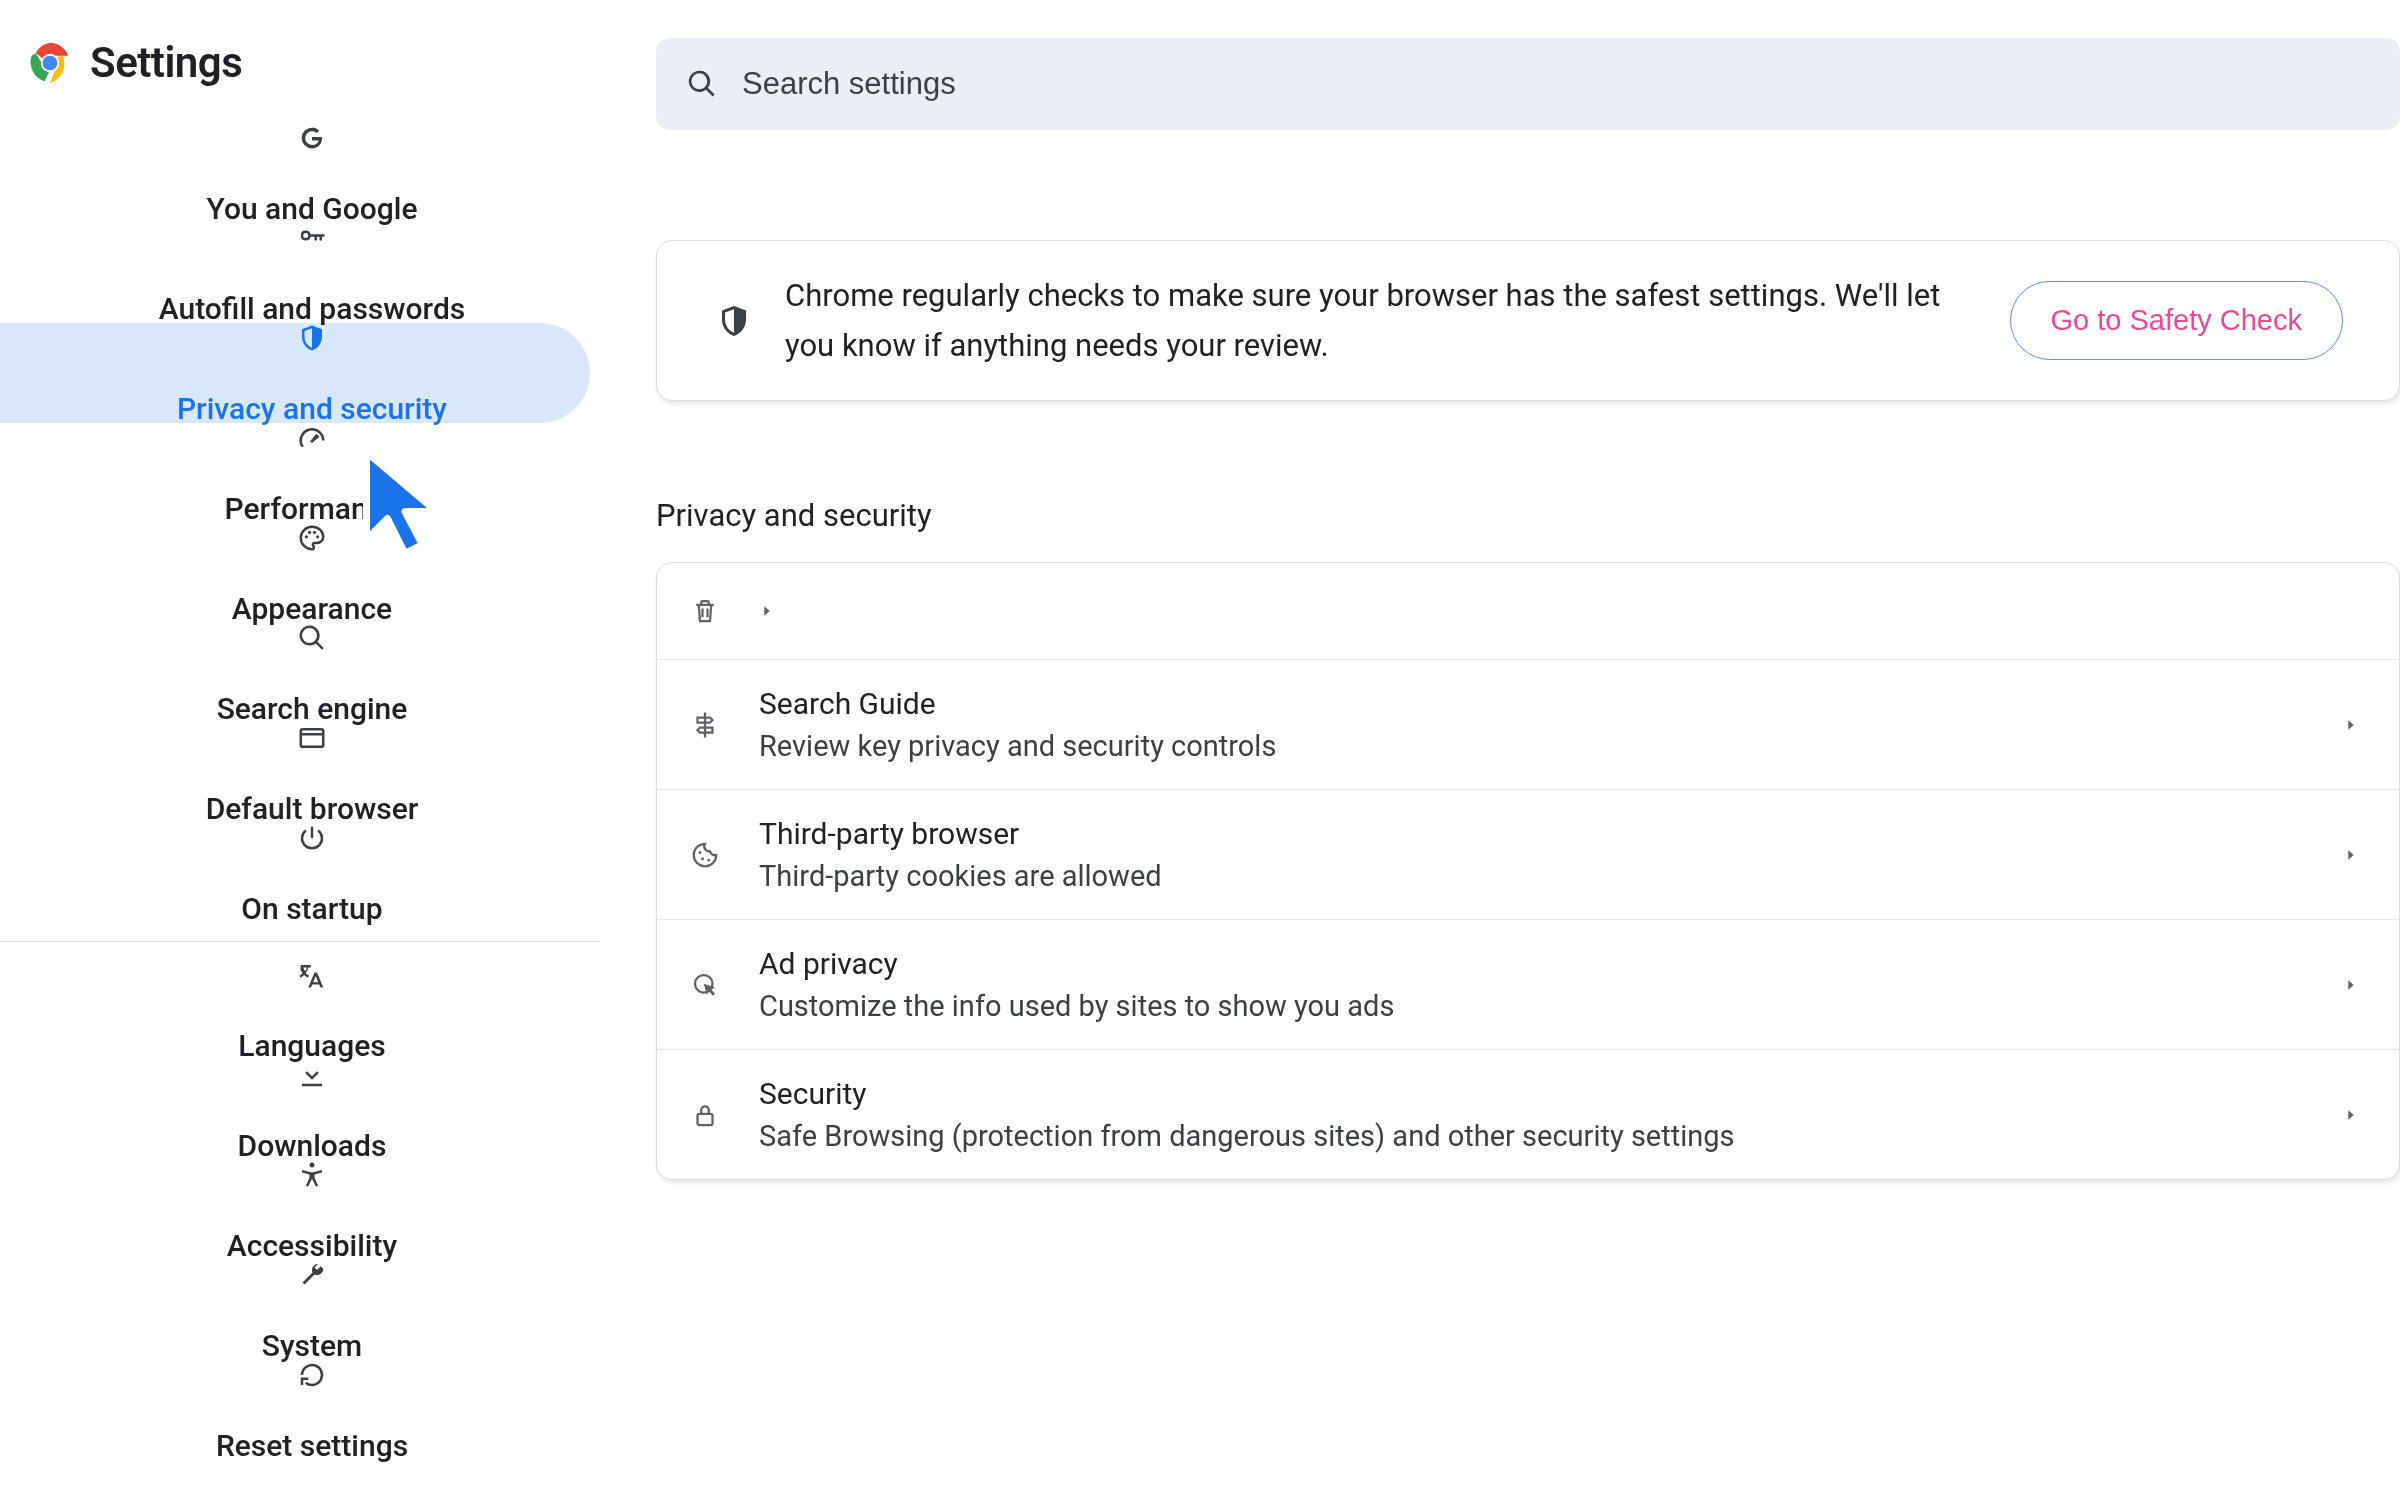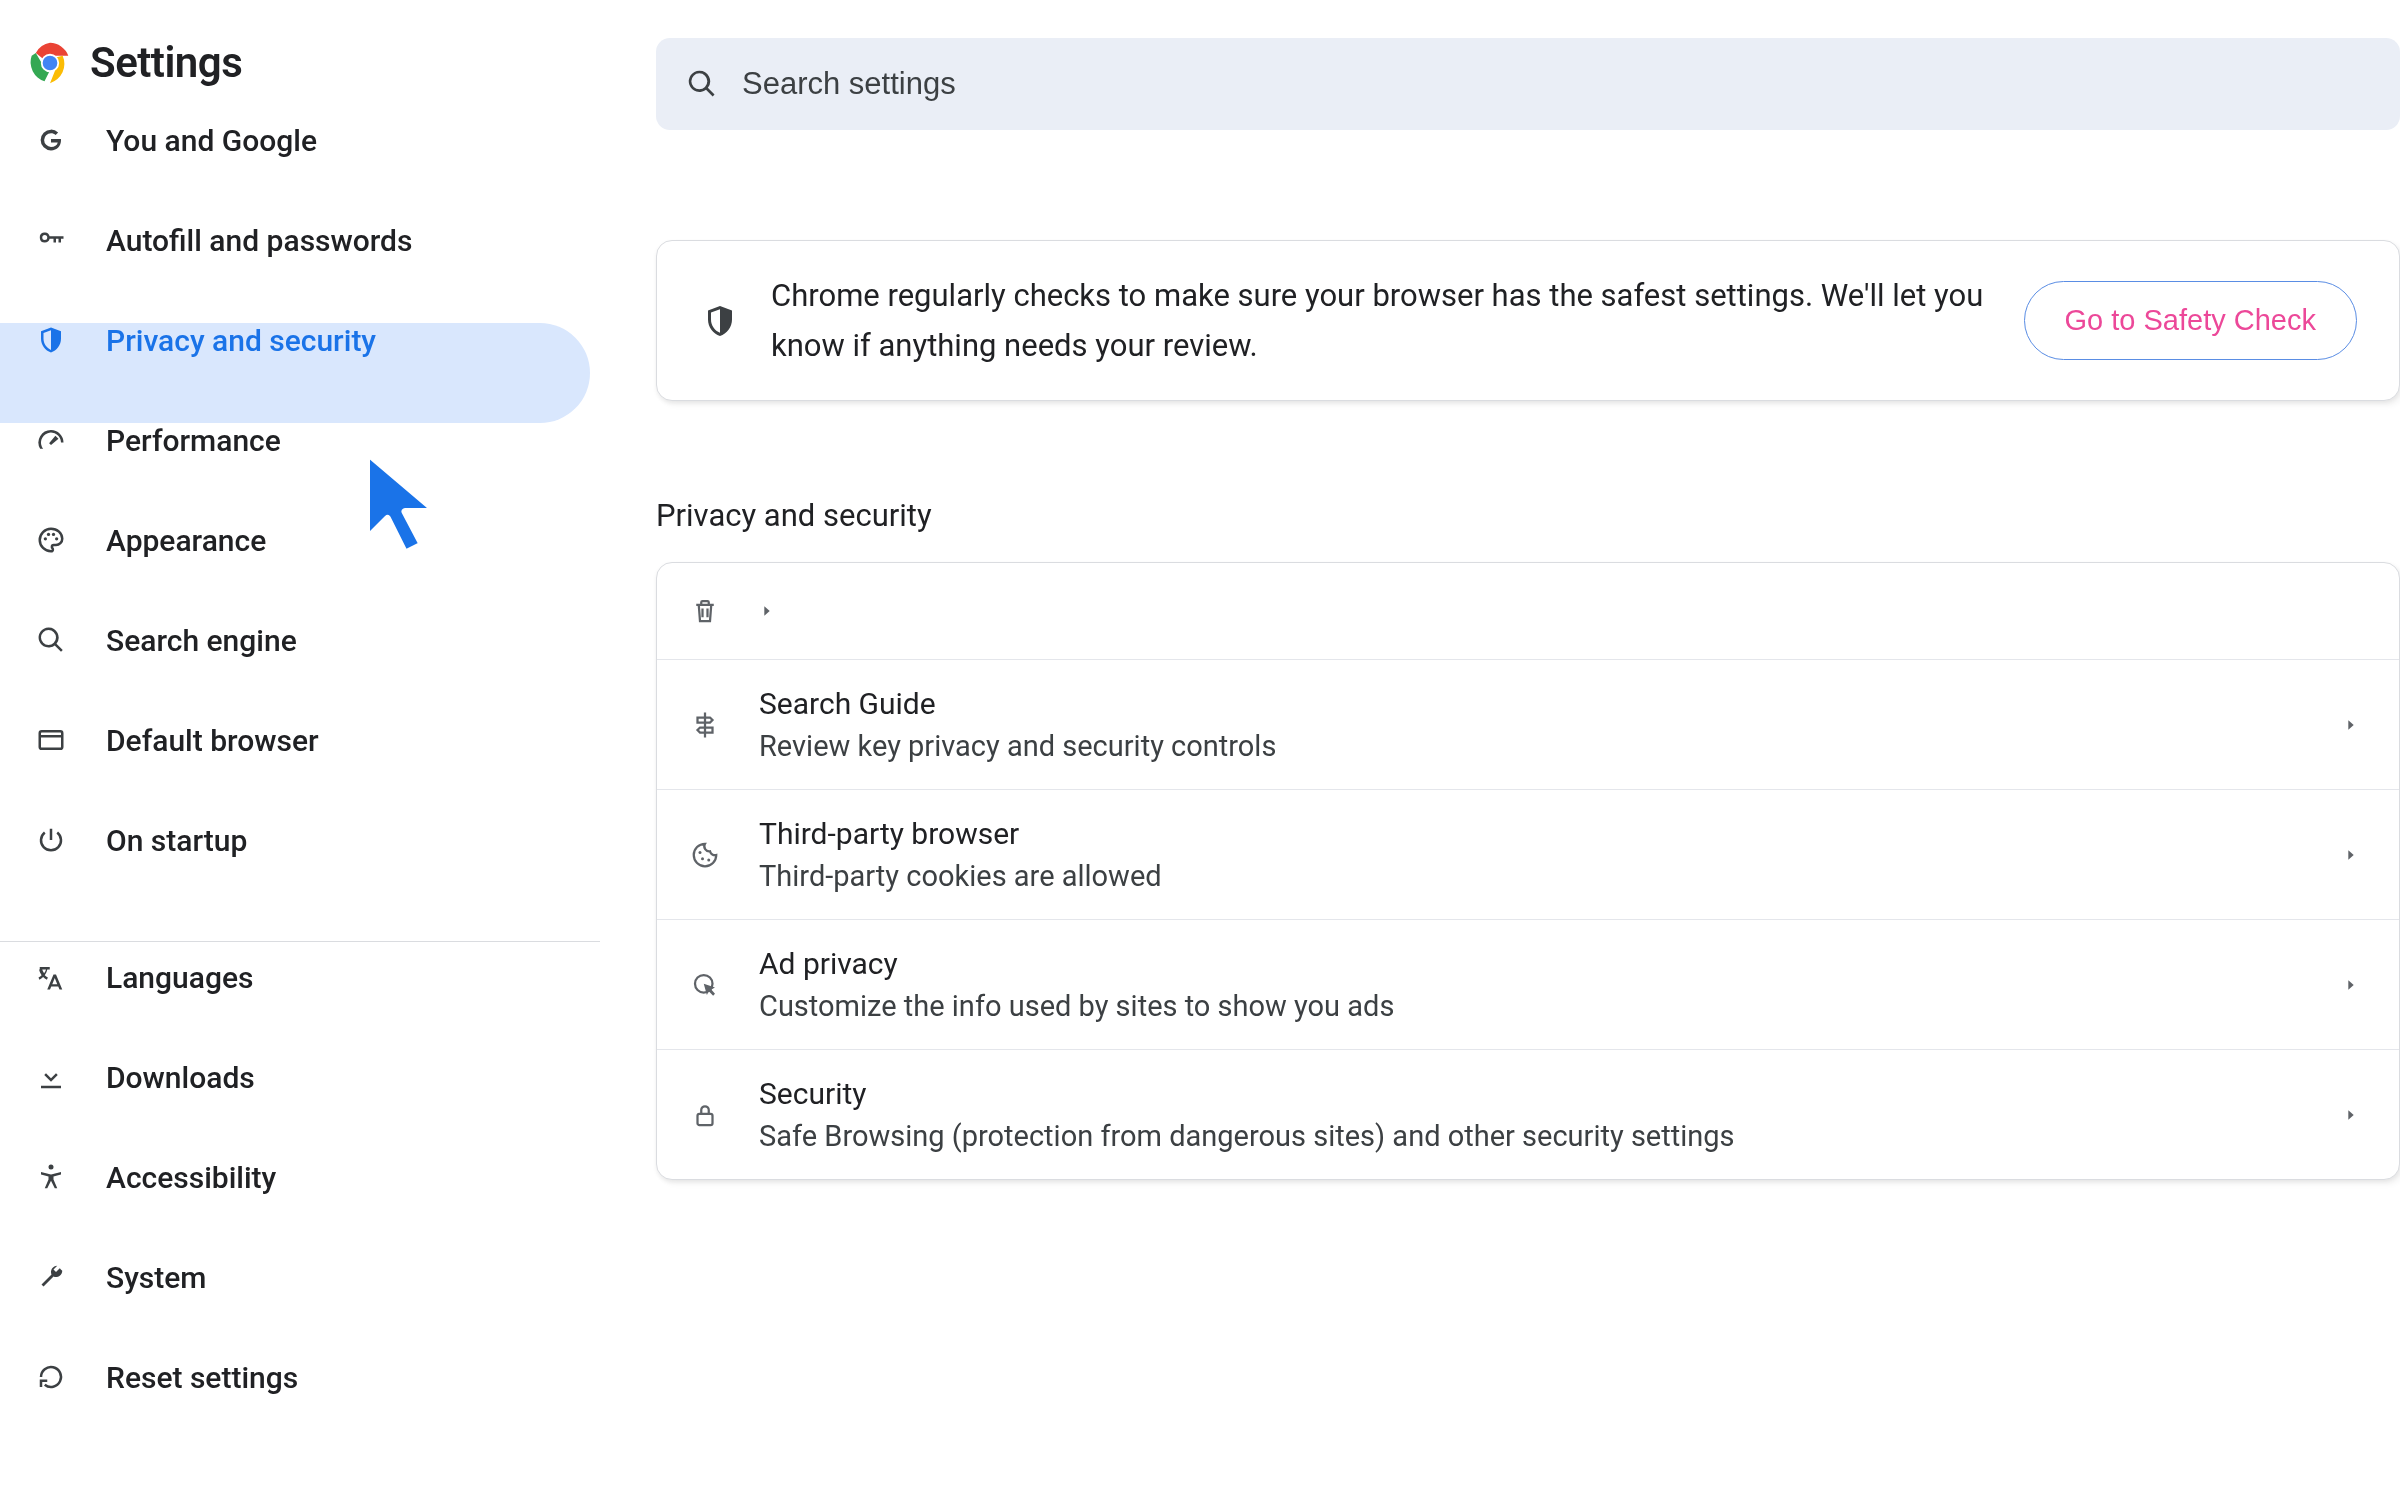--- a/index.html
+++ b/index.html
@@ -21,29 +21,30 @@
     display: flex;
     align-items: center;
     gap: 18px;
     padding: 14px 0 36px 28px;
   }
   .brand-icon { width: 44px; height: 44px; }
   .brand-title { font-size: 42px; font-weight: 600; letter-spacing: -0.5px; }
   .nav-list { list-style: none; }
   .nav-item {
     display: flex;
-    align-items: flex-start;
+    align-items: center;
     gap: 38px;
     height: 100px;
     padding-left: 34px;
     font-size: 30px;
     font-weight: 550;
     cursor: pointer;
     border-radius: 0 56px 56px 0;
     margin-right: 10px;
+    flex-direction: column;
   }
   .nav-item .icon-slot {
     width: 34px; height: 34px;
     display: flex; align-items: center; justify-content: center;
     color: #3c4043;
   }
   .nav-item.active {
     background: #d9e7fd;
     color: #1a73e8;
   }
@@ -87,21 +88,21 @@
   }
   .card {
     border: 1px solid #dadce0;
     border-radius: 16px;
     box-shadow: 0 2px 4px rgba(0,0,0,0.06), 4px 4px 6px rgba(0,0,0,0.05);
     background: #fff;
   }
   .safety-card {
     display: flex;
     align-items: center;
-    padding: 30px 42px;
+    padding: 30px 56px;
     margin-bottom: 96px;
     gap: 30px;
   }
   .safety-icon-slot {
     width: 42px; height: 42px;
     display:flex;align-items:center;justify-content:center;
     color:#3c4043;
     flex-shrink:0;
   }
   .safety-desc {

